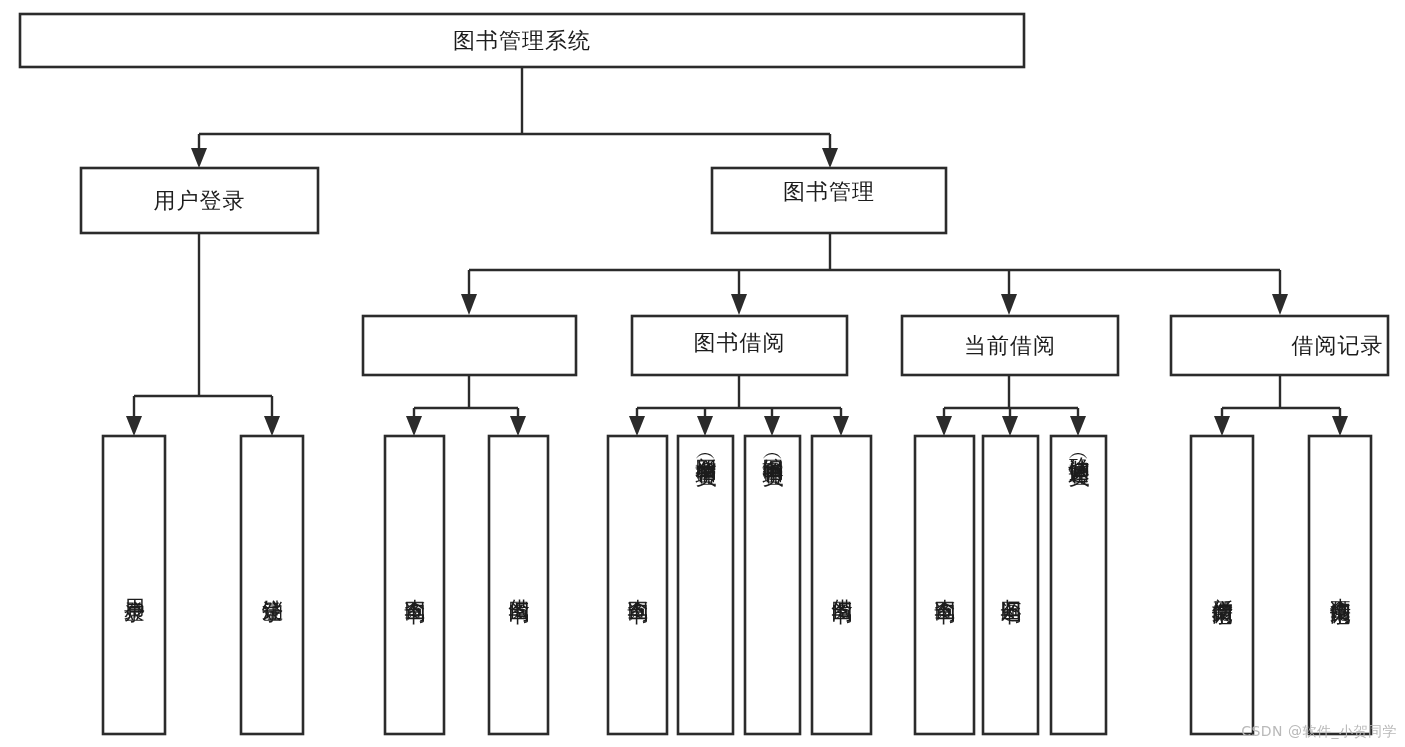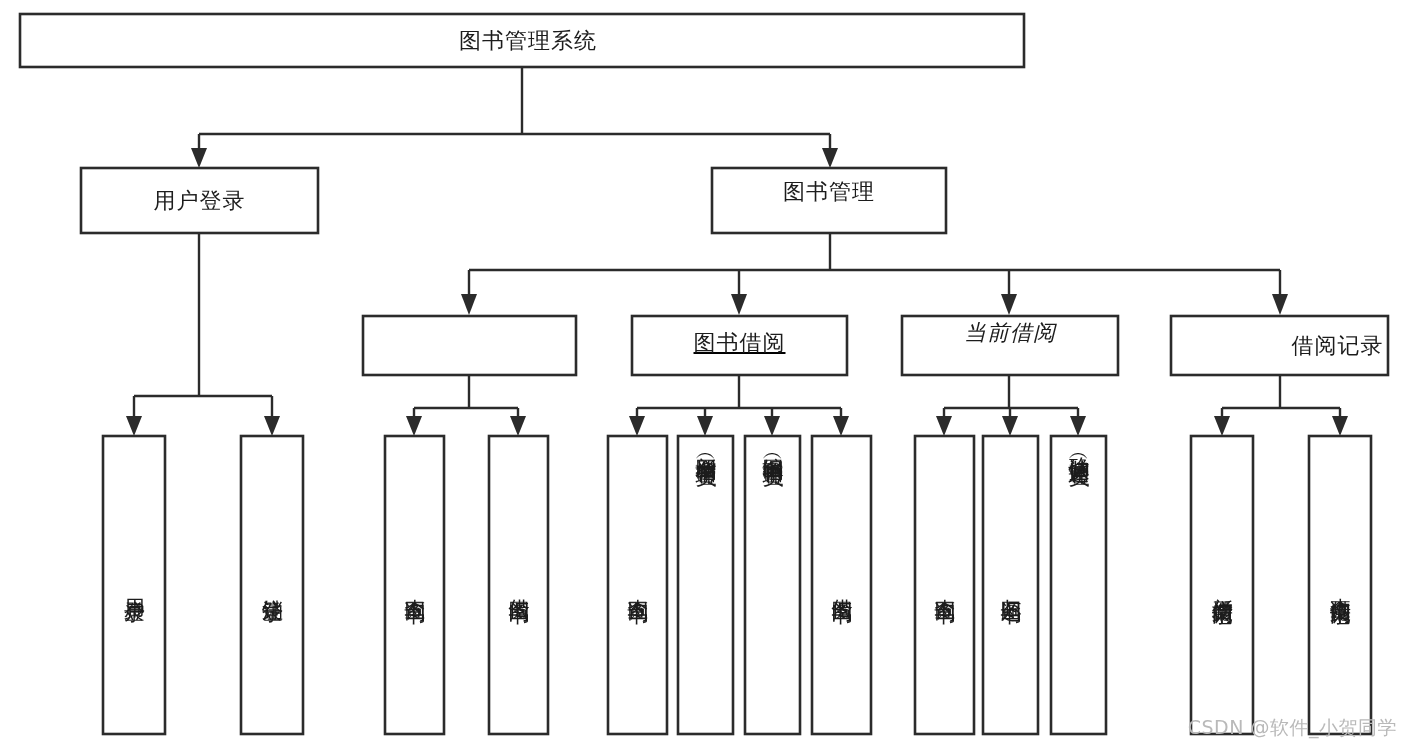--- a/index.html
+++ b/index.html
@@ -70,21 +70,21 @@
     font-size: 22px;
     color: #1c1c1c;
     letter-spacing: 1px;
     white-space: nowrap;
   }
   #watermark {
     position: absolute;
     right: 8px;
     bottom: 6px;
     font-family: "DejaVu Sans", "Liberation Sans", sans-serif;
-    font-size: 19px;
+    font-size: 14px;
     color: #b9b9b9;
     white-space: nowrap;
     letter-spacing: 0.5px;
   }
 </style>
 </head>
 <body>
 
 <div id="diagram-root">
 
@@ -186,35 +186,35 @@
 
     <rect class="node-rect" x="915" y="436" width="59" height="298"></rect>
     <rect class="node-rect" x="983" y="436" width="55" height="298"></rect>
     <rect class="node-rect" x="1051" y="436" width="55" height="298"></rect>
 
     <rect class="node-rect" x="1191" y="436" width="62" height="298"></rect>
     <rect class="node-rect" x="1309" y="436" width="62" height="298"></rect>
 
   </svg>
 
-  <div class="hlabel-box" style="left:20px; top:14px; width:1004px; height:53px;padding-left:6px;">
+  <div class="hlabel-box" style="left:20px; top:14px; width:1004px; height:53px;">
     <span class="hlabel-text">图书管理系统</span>
   </div>
 
   <div class="hlabel-box" style="left:81px; top:168px; width:237px; height:65px;">
     <span class="hlabel-text">用户登录</span>
   </div>
   <div class="hlabel-box" style="left:712px; top:168px; width:234px; height:48px;">
     <span class="hlabel-text">图书管理</span>
   </div>
 
-  <div class="hlabel-box" style="left:632px; top:316px; width:215px; height:53px;text-decoration:underline;">
+  <div class="hlabel-box" style="left:632px; top:316px; width:215px; height:53px;">
     <span class="hlabel-text">图书借阅</span>
   </div>
-  <div class="hlabel-box" style="left:902px; top:303px; width:216px; height:59px;font-style:italic;">
+  <div class="hlabel-box" style="left:902px; top:316px; width:216px; height:59px;">
     <span class="hlabel-text">当前借阅</span>
   </div>
   <div class="hlabel-box" style="left:1229px; top:316px; width:217px; height:59px;">
     <span class="hlabel-text">借阅记录</span>
   </div>
 
   <div class="vlabel-box" style="left:103px; top:436px; width:62px; height:298px;">
     <span class="vlabel-text">用户登录</span>
   </div>
   <div class="vlabel-box" style="left:241px; top:436px; width:62px; height:298px;">

